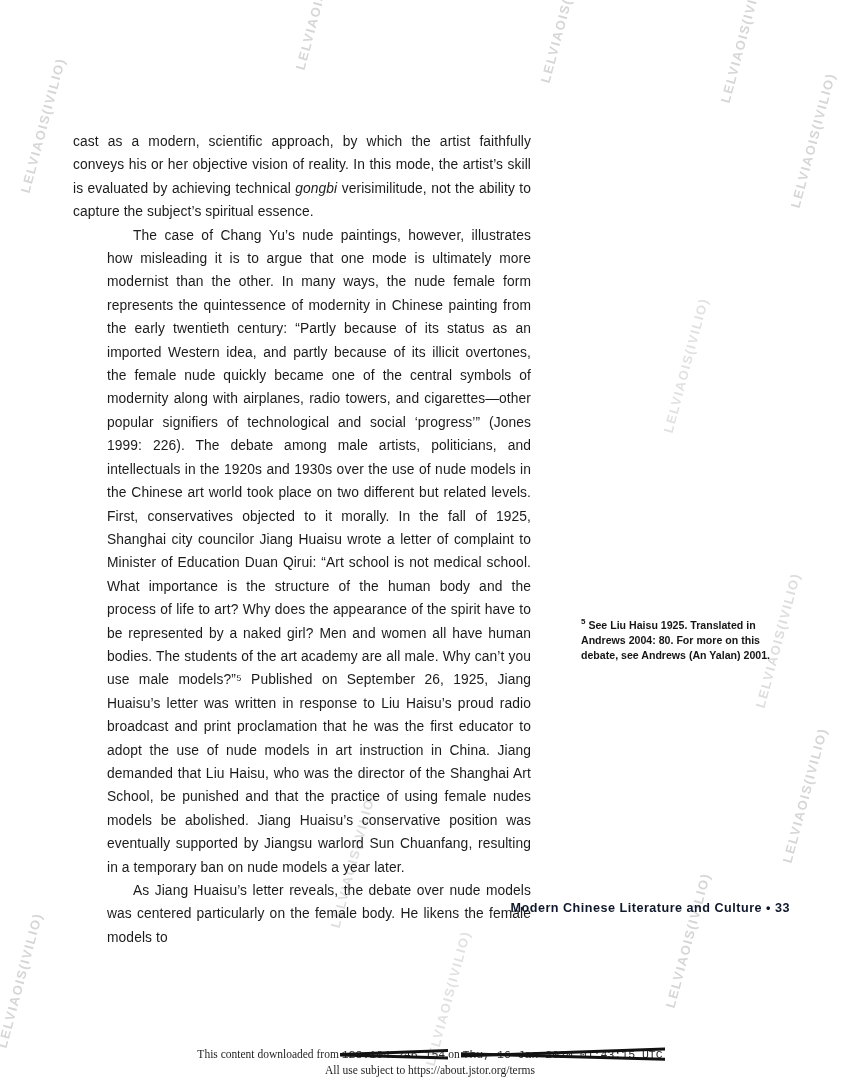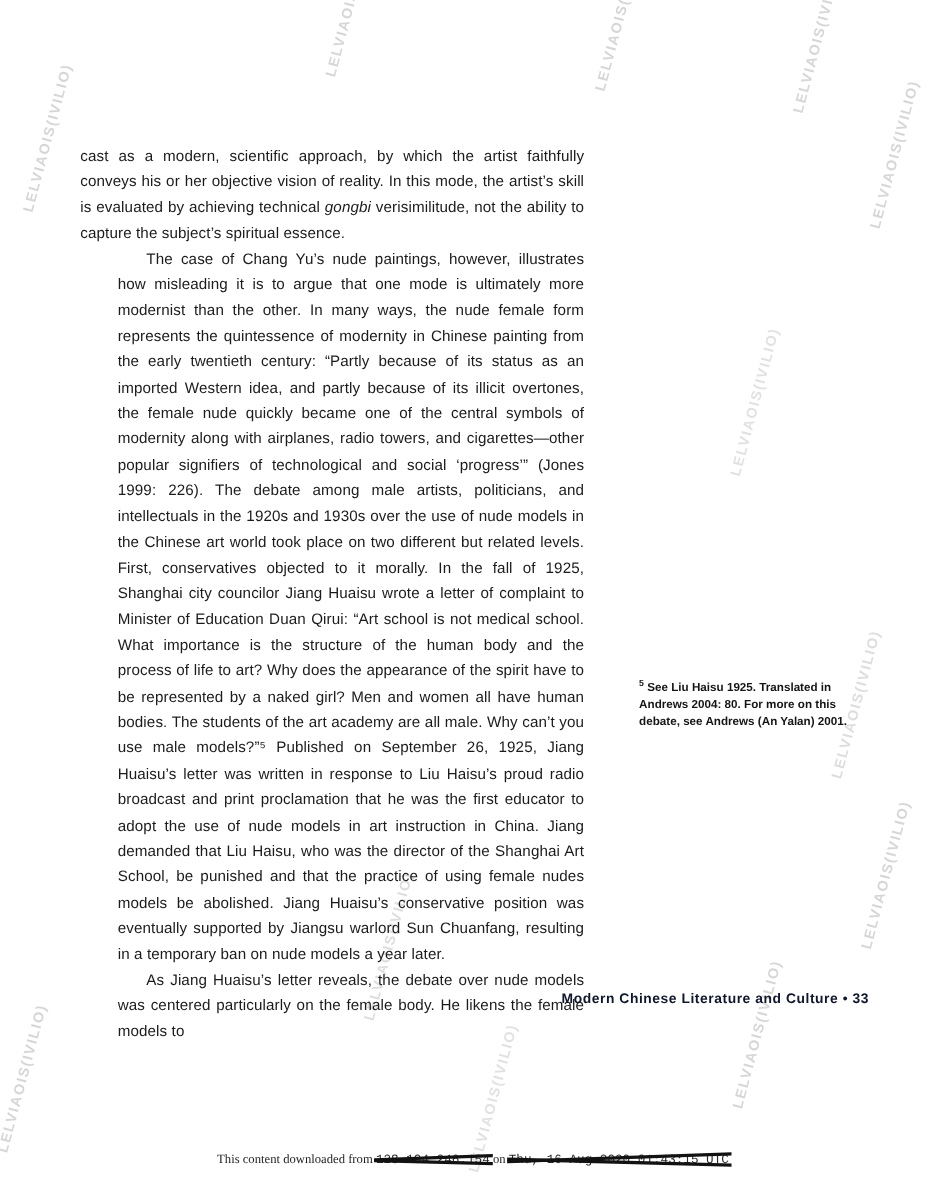--- a/index.html
+++ b/index.html
@@ -106,17 +106,20 @@
     <span>Modern Chinese Literature and Culture</span>
     <span>•</span>
     <span>33</span>
   </div>
 
   <div class="jstor">
     <div>
       <span>This content downloaded from</span>
       <span class="redacted">128.104.246.154</span>
       <span>on</span>
-      <span class="redacted">Thu, 16 Aug 2020 01:43:15 UTC</span>
+      <span class="redacted">Thu, 16 Jan 2020 01:43:15 UTC</span>
+    </div>
+    <div>
+      <span>All use subject to https://about.jstor.org/terms</span>
     </div>
   </div>
 
 </div>
 
 </body></html>

